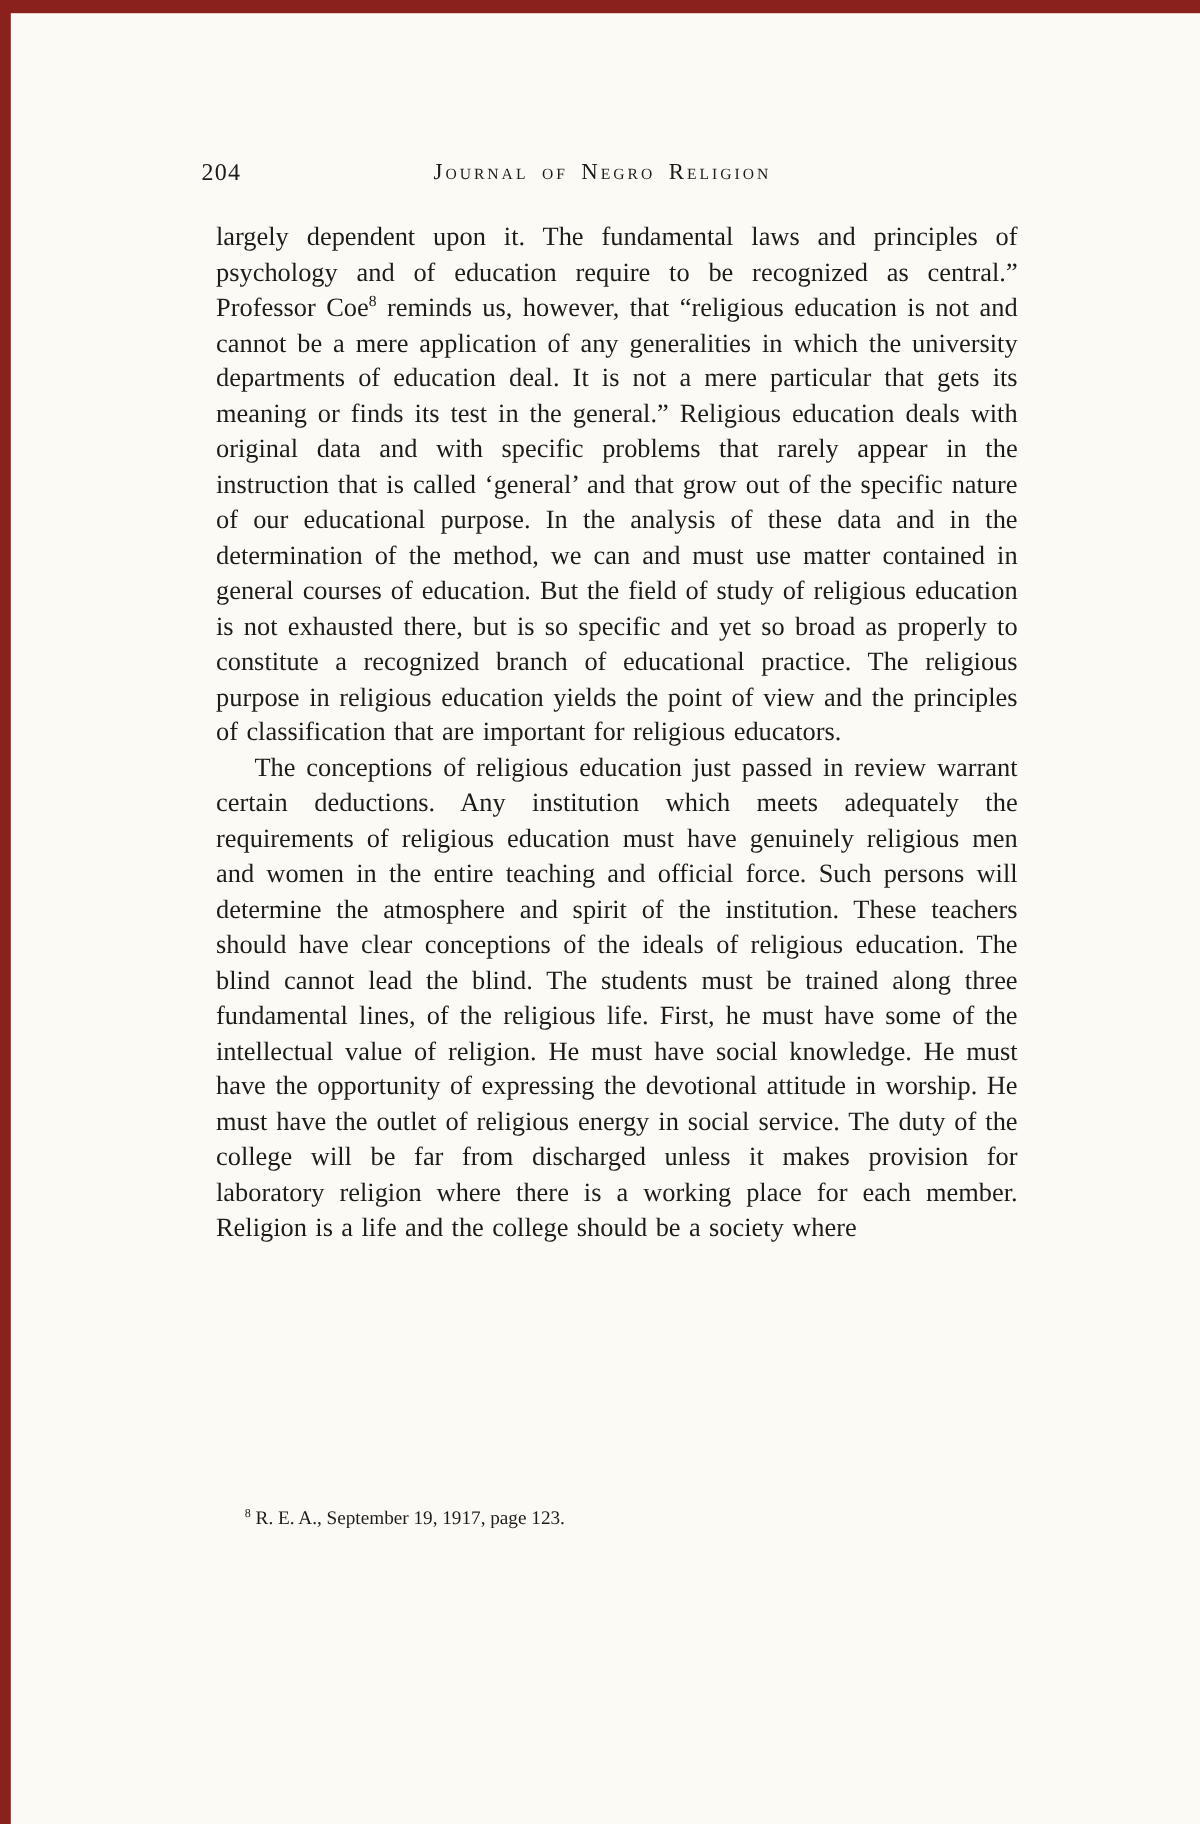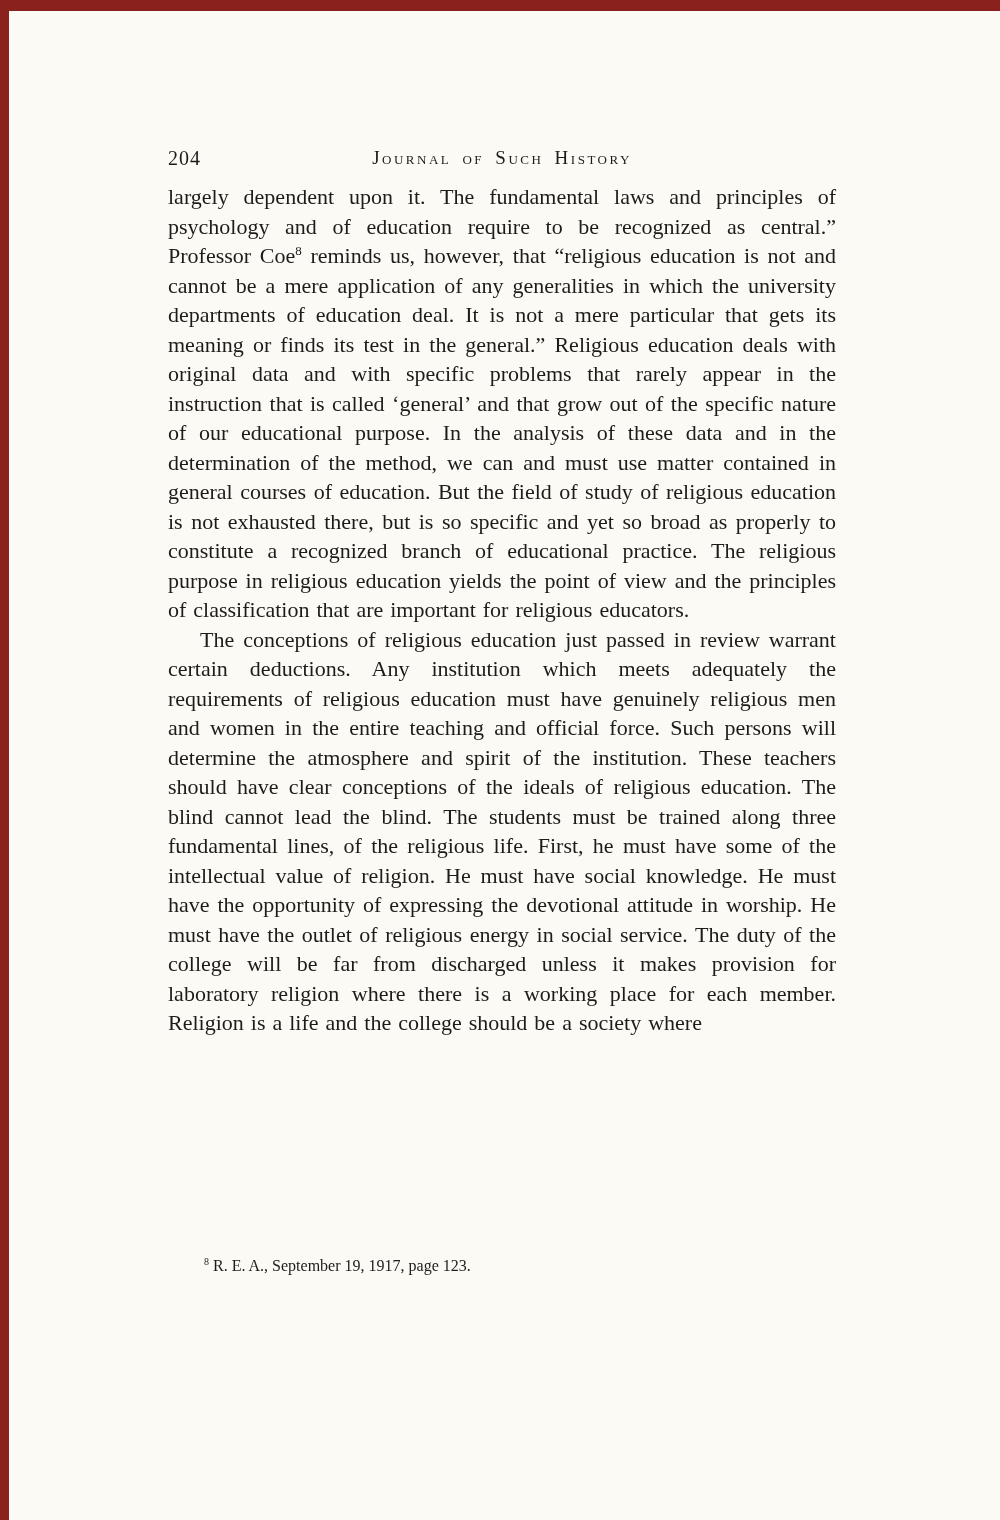--- a/index.html
+++ b/index.html
@@ -34,42 +34,41 @@
     top: 0;
     width: 668px;
   }
   .page-header {
     position: absolute;
     top: 133px;
     left: 0;
     width: 100%;
     display: flex;
     align-items: flex-start;
-    margin-top: 14px;
   }
   .page-number {
     position: absolute;
     left: 0;
     top: 0;
     font-size: 20px;
     letter-spacing: 1px;
   }
   .running-title {
     display: block;
     width: 100%;
     text-align: center;
     font-variant: small-caps;
     font-size: 19px;
     letter-spacing: 2.5px;
     word-spacing: 4px;
   }
   .body-text {
     position: absolute;
     top: 182px;
-    left: 0;
+    left: 12px;
     width: 668px;
     font-size: 22px;
     line-height: 29.5px;
     text-align: justify;
   }
   .para {
     margin: 0;
     word-spacing: 1.5px;
   }
   .para-indent {
@@ -97,21 +96,21 @@
 <body>
 
 <div class="scan-page">
   <div class="edge-top"></div>
   <div class="edge-left"></div>
 
   <div class="content">
 
     <div class="page-header">
       <span class="page-number">204</span>
-      <span class="running-title">Journal of Such History</span>
+      <span class="running-title">Journal of Negro Religion</span>
     </div>
 
     <div class="body-text">
       <p class="para"><span>largely dependent upon it.  The fundamental laws and principles of psychology and of education require to be recognized as central.”  Professor Coe</span><sup class="sup">8</sup><span> reminds us, however, that “religious education is not and cannot be a mere application of any generalities in which the university departments of education deal.  It is not a mere particular that gets its meaning or finds its test in the general.”  Religious education deals with original data and with specific problems that rarely appear in the instruction that is called ‘general’ and that grow out of the specific nature of our educational purpose.  In the analysis of these data and in the determination of the method, we can and must use matter contained in general courses of education.  But the field of study of religious education is not exhausted there, but is so specific and yet so broad as properly to constitute a recognized branch of educational practice.  The religious purpose in religious education yields the point of view and the principles of classification that are important for religious educators.</span></p>
 
       <p class="para para-indent">The conceptions of religious education just passed in review warrant certain deductions.  Any institution which meets adequately the requirements of religious education must have genuinely religious men and women in the entire teaching and official force.  Such persons will determine the atmosphere and spirit of the institution.  These teachers should have clear conceptions of the ideals of religious education.  The blind cannot lead the blind.  The students must be trained along three fundamental lines, of the religious life.  First, he must have some of the intellectual value of religion.  He must have social knowledge.  He must have the opportunity of expressing the devotional attitude in worship.  He must have the outlet of religious energy in social service.  The duty of the college will be far from discharged unless it makes provision for laboratory religion where there is a working place for each member.  Religion is a life and the college should be a society where</p>
     </div>
 
     <div class="footnote"><sup class="sup footnote-marker">8</sup><span>R. E. A., September 19, 1917, page 123.</span></div>
 

